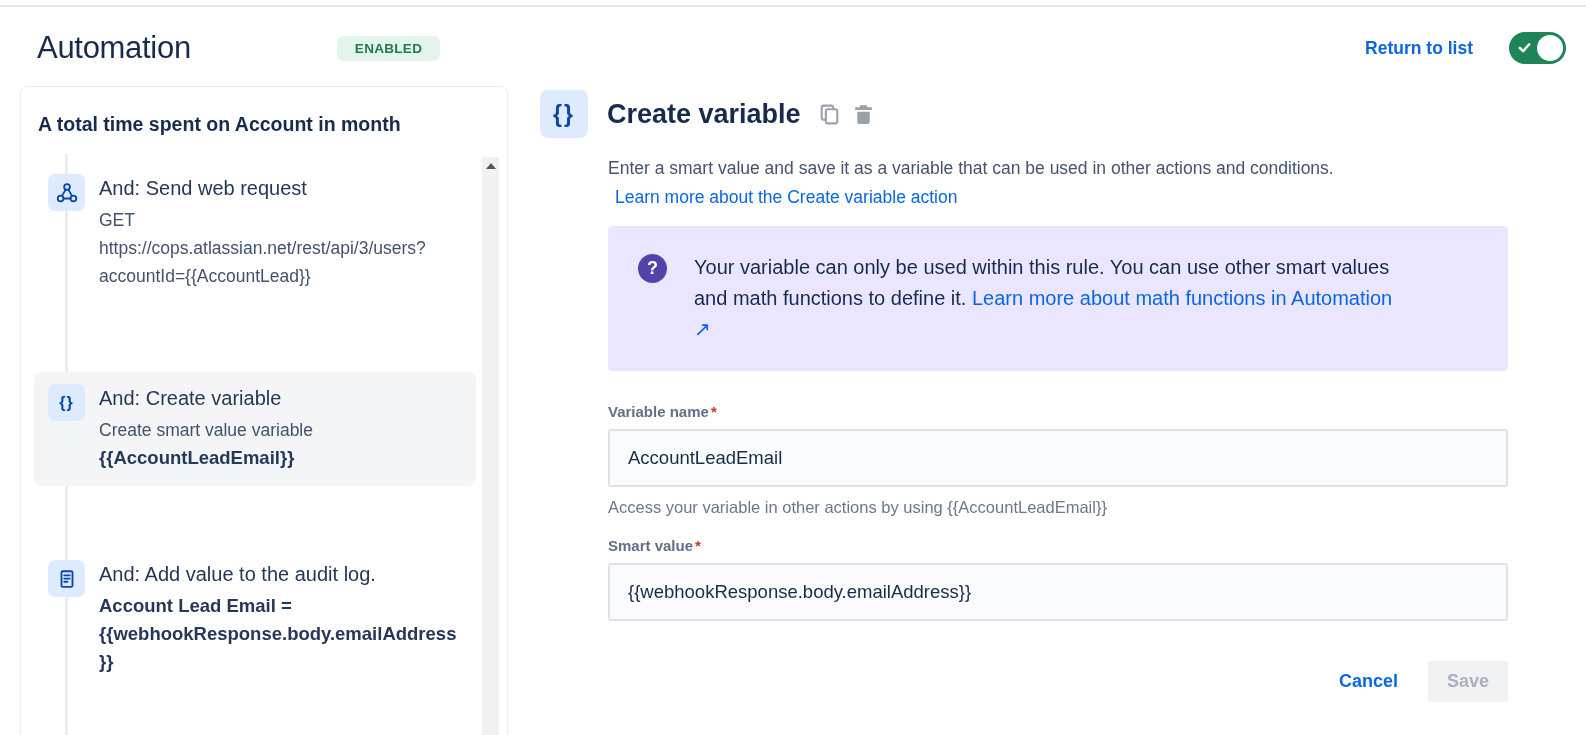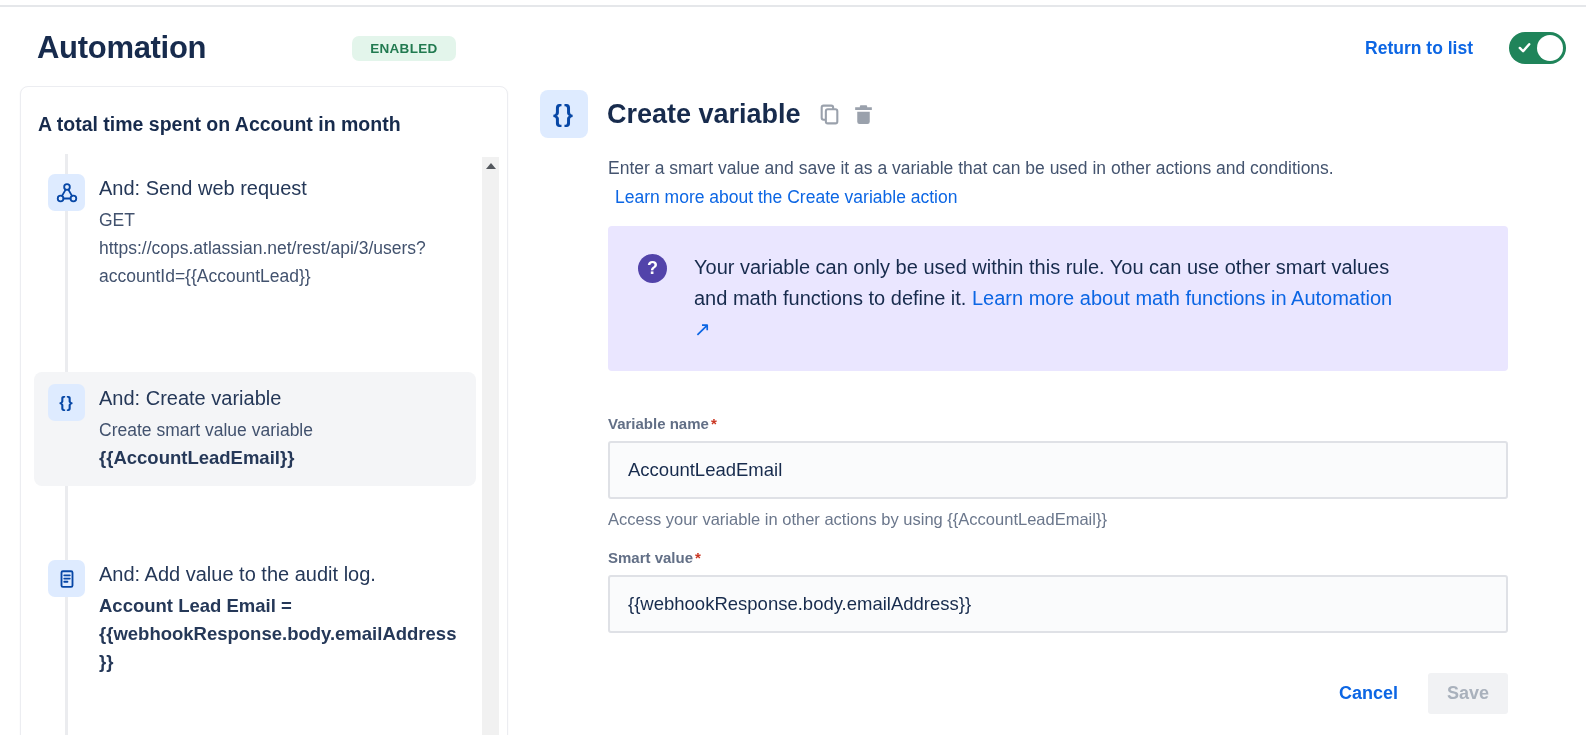--- a/index.html
+++ b/index.html
@@ -6,21 +6,21 @@
   html,body { margin:0; padding:0; }
   body {
     width:1586px; height:735px; overflow:hidden; background:#fff;
     font-family:"Liberation Sans","DejaVu Sans",sans-serif; color:#172B4D;
     position:relative;
   }
   .top-line { position:absolute; top:5px; left:0; right:0; height:2px; background:#E5E7EA; }
 
   
   .hdr { display:flex; align-items:center; padding:30px 20px 0 37px; }
-  .page-title { font-size:31px; font-weight:bold; margin:0; color:#172B4D; letter-spacing:-0.3px; }
+  .page-title { font-size:31px; font-weight:normal; margin:0; color:#172B4D; letter-spacing:-0.3px; }
   .badge {
     margin-left:146px; background:#E3F5EB; color:#217A50; font-size:13.5px;
     font-weight:bold; padding:5px 18px; border-radius:7px; letter-spacing:0.3px;
   }
   .hdr-right { margin-left:auto; display:flex; align-items:center;text-align:right; }
   .link { color:#0C66E4; text-decoration:none; cursor:pointer; }
   .return { font-size:17.5px; font-weight:600; }
   .toggle {
     width:57px; height:32px; border-radius:16px; background:#1F845A;
     position:relative; margin-left:36px; cursor:pointer; flex:none;
@@ -83,21 +83,21 @@
     margin-top:15px; background:#EAE6FF; border-radius:4px;
     padding:26px 30px; display:flex; gap:27px;
   }
   .q-icon {
     width:29px; height:29px; border-radius:50%; background:#5243AA; color:#fff;
     font-weight:bold; font-size:18px; display:flex; align-items:center; justify-content:center;
     flex:none; margin-top:2px;
   }
   .info-text { margin:0; font-size:20px; line-height:31px; color:#172B4D; max-width:715px; }
 
-  .field { margin-top:44px; }
+  .field { margin-top:32px; }
   .field.second { margin-top:20px; }
   .f-label { font-size:15px; font-weight:600; color:#626F86; display:block; }
   .req { color:#CA3521; margin-left:2px; }
   .txt {
     margin-top:9px; width:100%; height:58px; border:2px solid #DFE1E6; border-radius:3px;
     background:#FAFBFC; font-size:18.5px; color:#172B4D; padding:0 18px;
     font-family:inherit; outline:none; display:block;
   }
   .helper { margin-top:11px; font-size:16.5px; color:#6B778C; }
 

